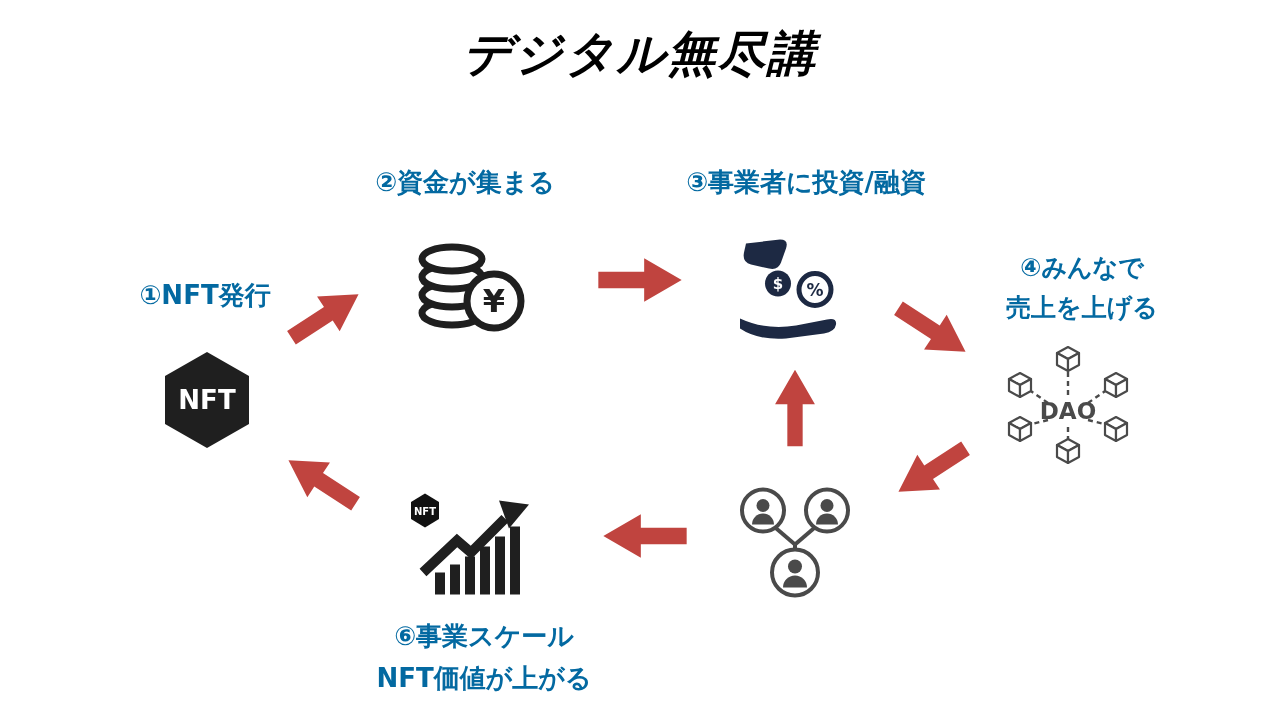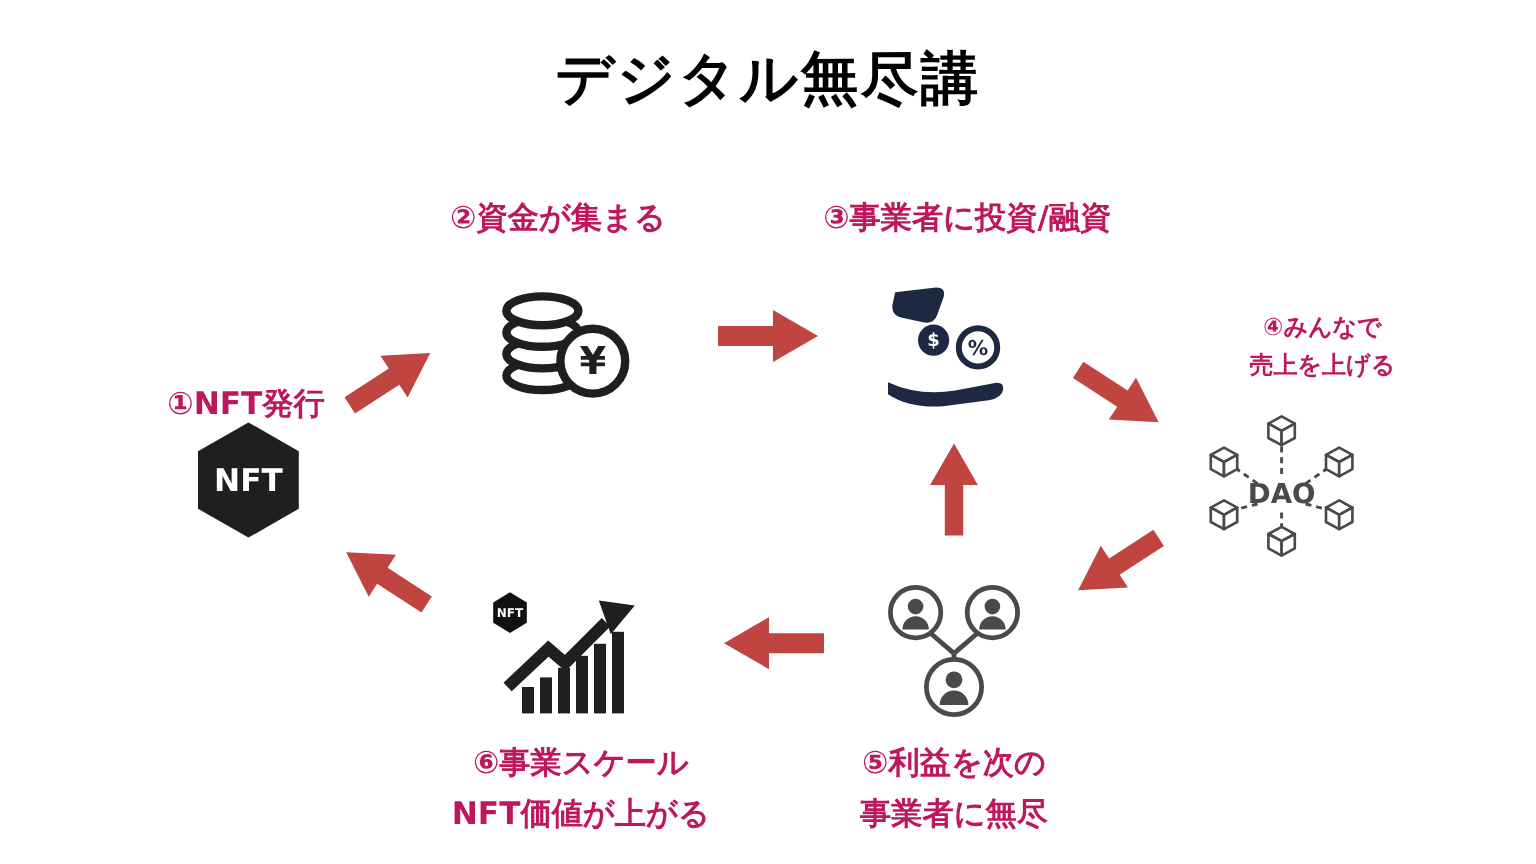--- a/index.html
+++ b/index.html
@@ -9,45 +9,43 @@
     --gray:#4a4a4a;
   }
   html,body{margin:0;padding:0;background:#ffffff;}
   #canvas{
     position:relative;width:1280px;height:720px;background:#ffffff;overflow:hidden;
     font-family:"DejaVu Sans","Liberation Sans",sans-serif;
   }
   .abs{position:absolute;transform:translate(-50%,-50%);}
   .title{font-size:48px;font-weight:900;color:#000;letter-spacing:2px;white-space:nowrap;}
   .step-label{
-    font-size:26px;font-weight:800;color:#be185d;white-space:pre-line;
+    font-size:26px;font-weight:800;color:#0369a1;white-space:pre-line;
     text-align:center;line-height:1.6;
   }
   .arrow{position:absolute;overflow:visible;}
   .arrow polygon{fill:var(--arrow);}
   .icon{display:block;}
   .icon-ink{color:var(--ink);}
   .icon-navy{color:var(--navy);}
   .icon-gray{color:var(--gray);}
   svg text{font-family:"DejaVu Sans","Liberation Sans",sans-serif;}
 </style>
 </head>
 <body>
 
 <div id="canvas">
 
-  <div class="abs title" style="left:640px;top:66px;">デジタル無尽講</div>
+  <div class="abs title" style="left:640px;top:54px;font-style:italic;">デジタル無尽講</div>
 
-  <div class="abs step-label" style="left:205px;top:296px;margin-top:42px;">①NFT発行</div>
+  <div class="abs step-label" style="left:205px;top:296px;">①NFT発行</div>
   <div class="abs step-label" style="left:465px;top:183px;">②資金が集まる</div>
   <div class="abs step-label" style="left:790px;top:183px;margin-left:16px;">③事業者に投資/融資</div>
-  <div class="abs step-label" style="left:1082px;top:288px;font-size:20px;margin-left:20px;">④みんなで
+  <div class="abs step-label" style="left:1082px;top:288px;font-size:25px;">④みんなで
 売上を上げる</div>
-  <div class="abs step-label" style="left:795px;top:658px;">⑤利益を次の
-事業者に無尽</div>
   <div class="abs step-label" style="left:484px;top:658px;">⑥事業スケール
 NFT価値が上がる</div>
 
   <svg class="abs icon icon-ink" style="left:207px;top:400px;" width="100" height="100" viewBox="0 0 100 100">
     <polygon points="50,2 92,26 92,74 50,98 8,74 8,26" fill="currentColor"></polygon>
     <text x="50" y="59" text-anchor="middle" font-size="26" font-weight="bold" fill="#ffffff">NFT</text>
   </svg>
 
   <svg class="abs icon icon-ink" style="left:468px;top:282px;" width="120" height="110" viewBox="0 0 120 110">
     <g stroke="currentColor" stroke-width="7" fill="#ffffff">

